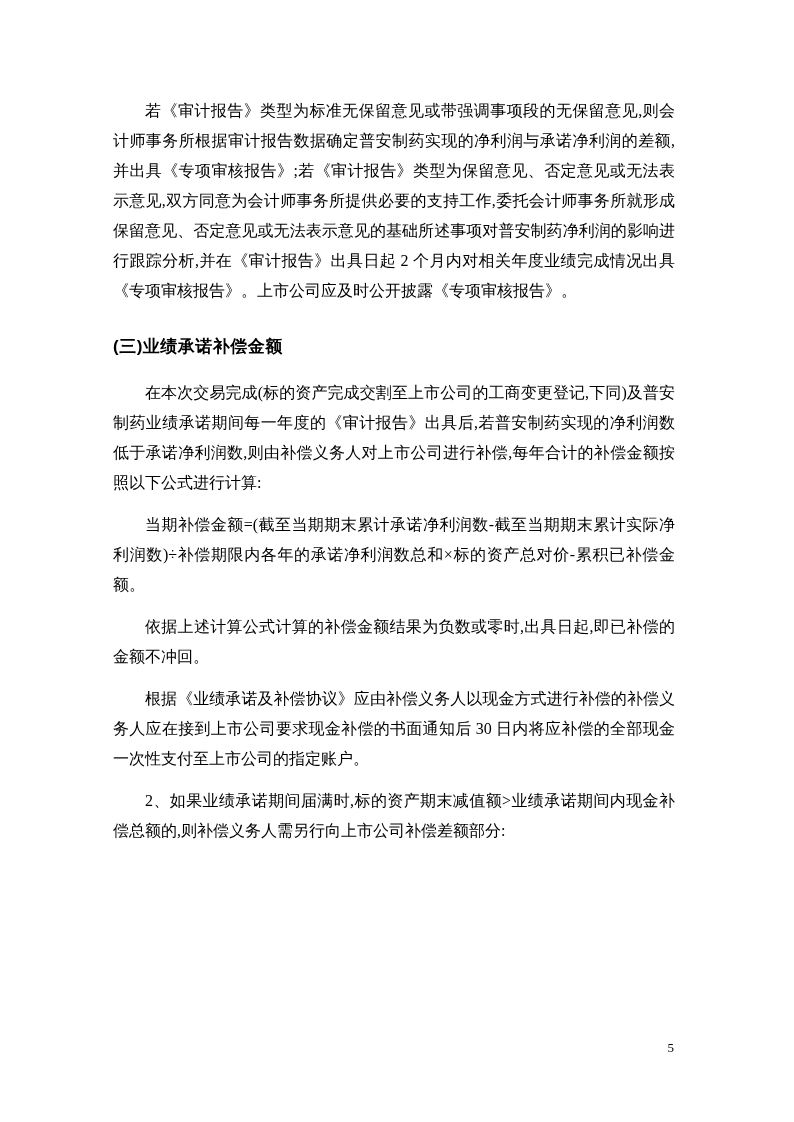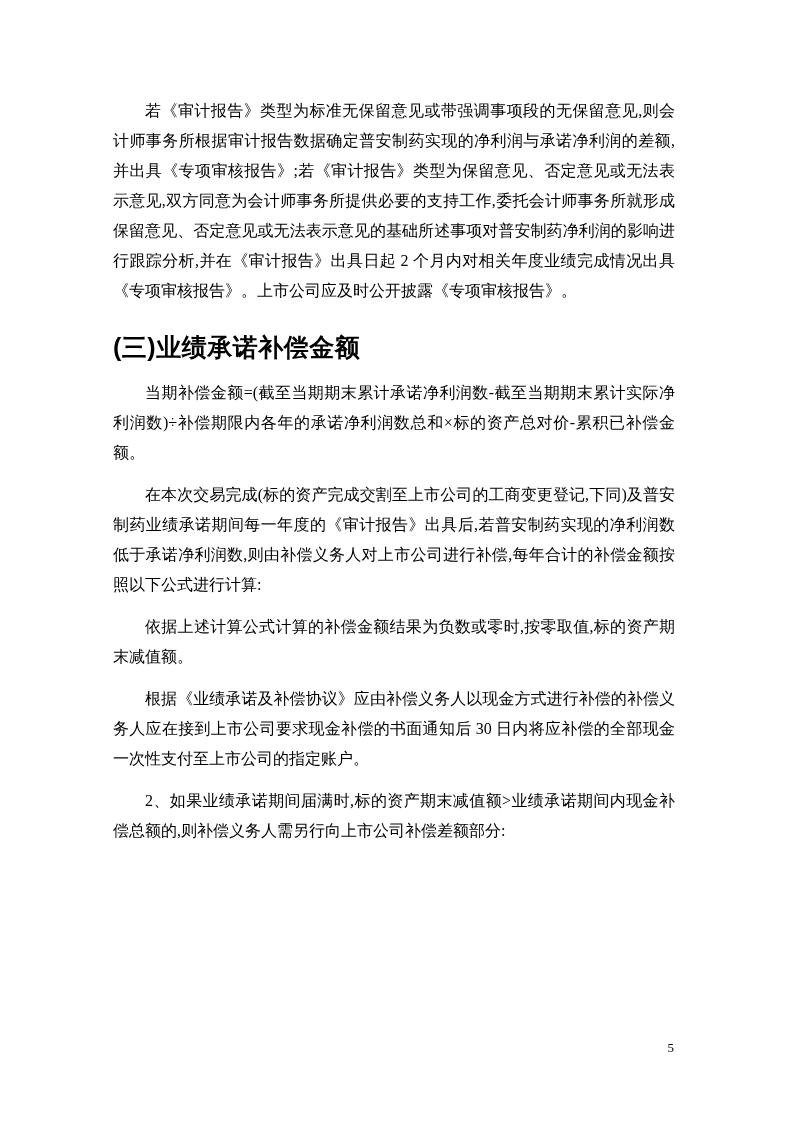--- a/index.html
+++ b/index.html
@@ -27,43 +27,43 @@
     font-size: 16px;
     line-height: 30px;
     text-align: justify;
     text-justify: inter-ideograph;
     text-indent: 2em;
     word-break: break-all;
   }
   .doc-heading {
     margin: 26px 0 16px 0;
     font-family: "Liberation Sans", "DejaVu Sans", sans-serif;
-    font-size: 25px;
+    font-size: 17px;
     line-height: 30px;
     font-weight: bold;
     letter-spacing: 0.5px;
   }
   .footer {
     position: absolute;
     top: 1040px;
     right: 120px;
     font-size: 13px;
     line-height: 16px;
     font-family: "Liberation Serif", "DejaVu Serif", serif;
   }
 </style>
 </head>
 <body>
 
 <div class="page">
   <div class="content">
     <p class="doc-para">若《审计报告》类型为标准无保留意见或带强调事项段的无保留意见,则会计师事务所根据审计报告数据确定普安制药实现的净利润与承诺净利润的差额,并出具《专项审核报告》;若《审计报告》类型为保留意见、否定意见或无法表示意见,双方同意为会计师事务所提供必要的支持工作,委托会计师事务所就形成保留意见、否定意见或无法表示意见的基础所述事项对普安制药净利润的影响进行跟踪分析,并在《审计报告》出具日起 2 个月内对相关年度业绩完成情况出具《专项审核报告》。上市公司应及时公开披露《专项审核报告》。</p>
     <h2 class="doc-heading">(三)业绩承诺补偿金额</h2>
+    <p class="doc-para">在本次交易完成(标的资产完成交割至上市公司的工商变更登记,下同)及普安制药业绩承诺期间每一年度的《审计报告》出具后,若普安制药实现的净利润数低于承诺净利润数,则由补偿义务人对上市公司进行补偿,每年合计的补偿金额按照以下公式进行计算:</p>
     <p class="doc-para">当期补偿金额=(截至当期期末累计承诺净利润数-截至当期期末累计实际净利润数)÷补偿期限内各年的承诺净利润数总和×标的资产总对价-累积已补偿金额。</p>
-    <p class="doc-para">在本次交易完成(标的资产完成交割至上市公司的工商变更登记,下同)及普安制药业绩承诺期间每一年度的《审计报告》出具后,若普安制药实现的净利润数低于承诺净利润数,则由补偿义务人对上市公司进行补偿,每年合计的补偿金额按照以下公式进行计算:</p>
-    <p class="doc-para">依据上述计算公式计算的补偿金额结果为负数或零时,按零取值,标的资产期末减值额。</p>
+    <p class="doc-para">依据上述计算公式计算的补偿金额结果为负数或零时,出具日起,即已补偿的金额不冲回。</p>
     <p class="doc-para">根据《业绩承诺及补偿协议》应由补偿义务人以现金方式进行补偿的补偿义务人应在接到上市公司要求现金补偿的书面通知后 30 日内将应补偿的全部现金一次性支付至上市公司的指定账户。</p>
     <p class="doc-para">2、如果业绩承诺期间届满时,标的资产期末减值额&gt;业绩承诺期间内现金补偿总额的,则补偿义务人需另行向上市公司补偿差额部分:</p>
   </div>
   <div class="footer">
     <span>5</span>
   </div>
 </div>
 
 </body></html>

